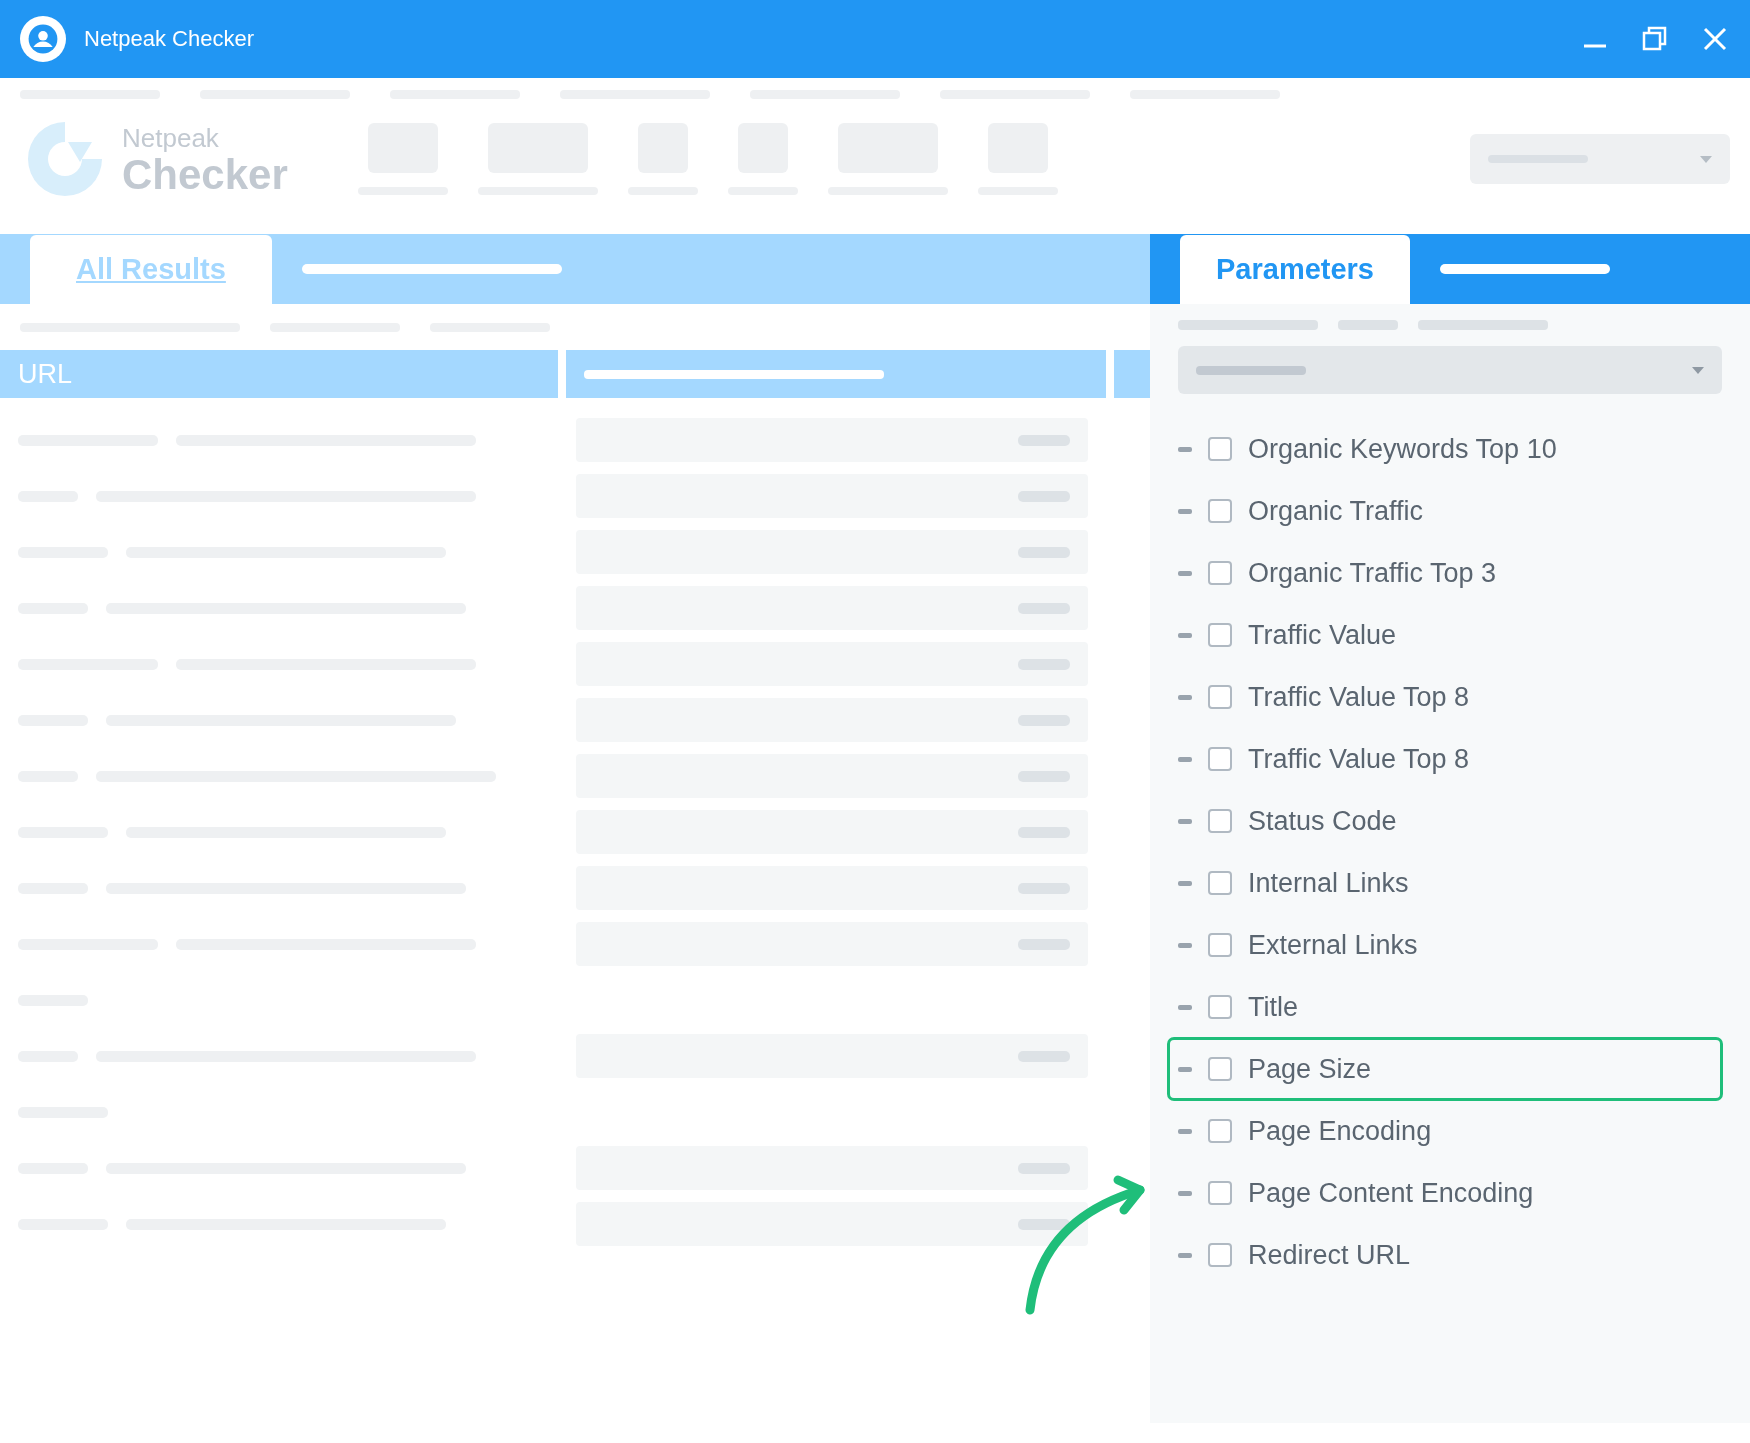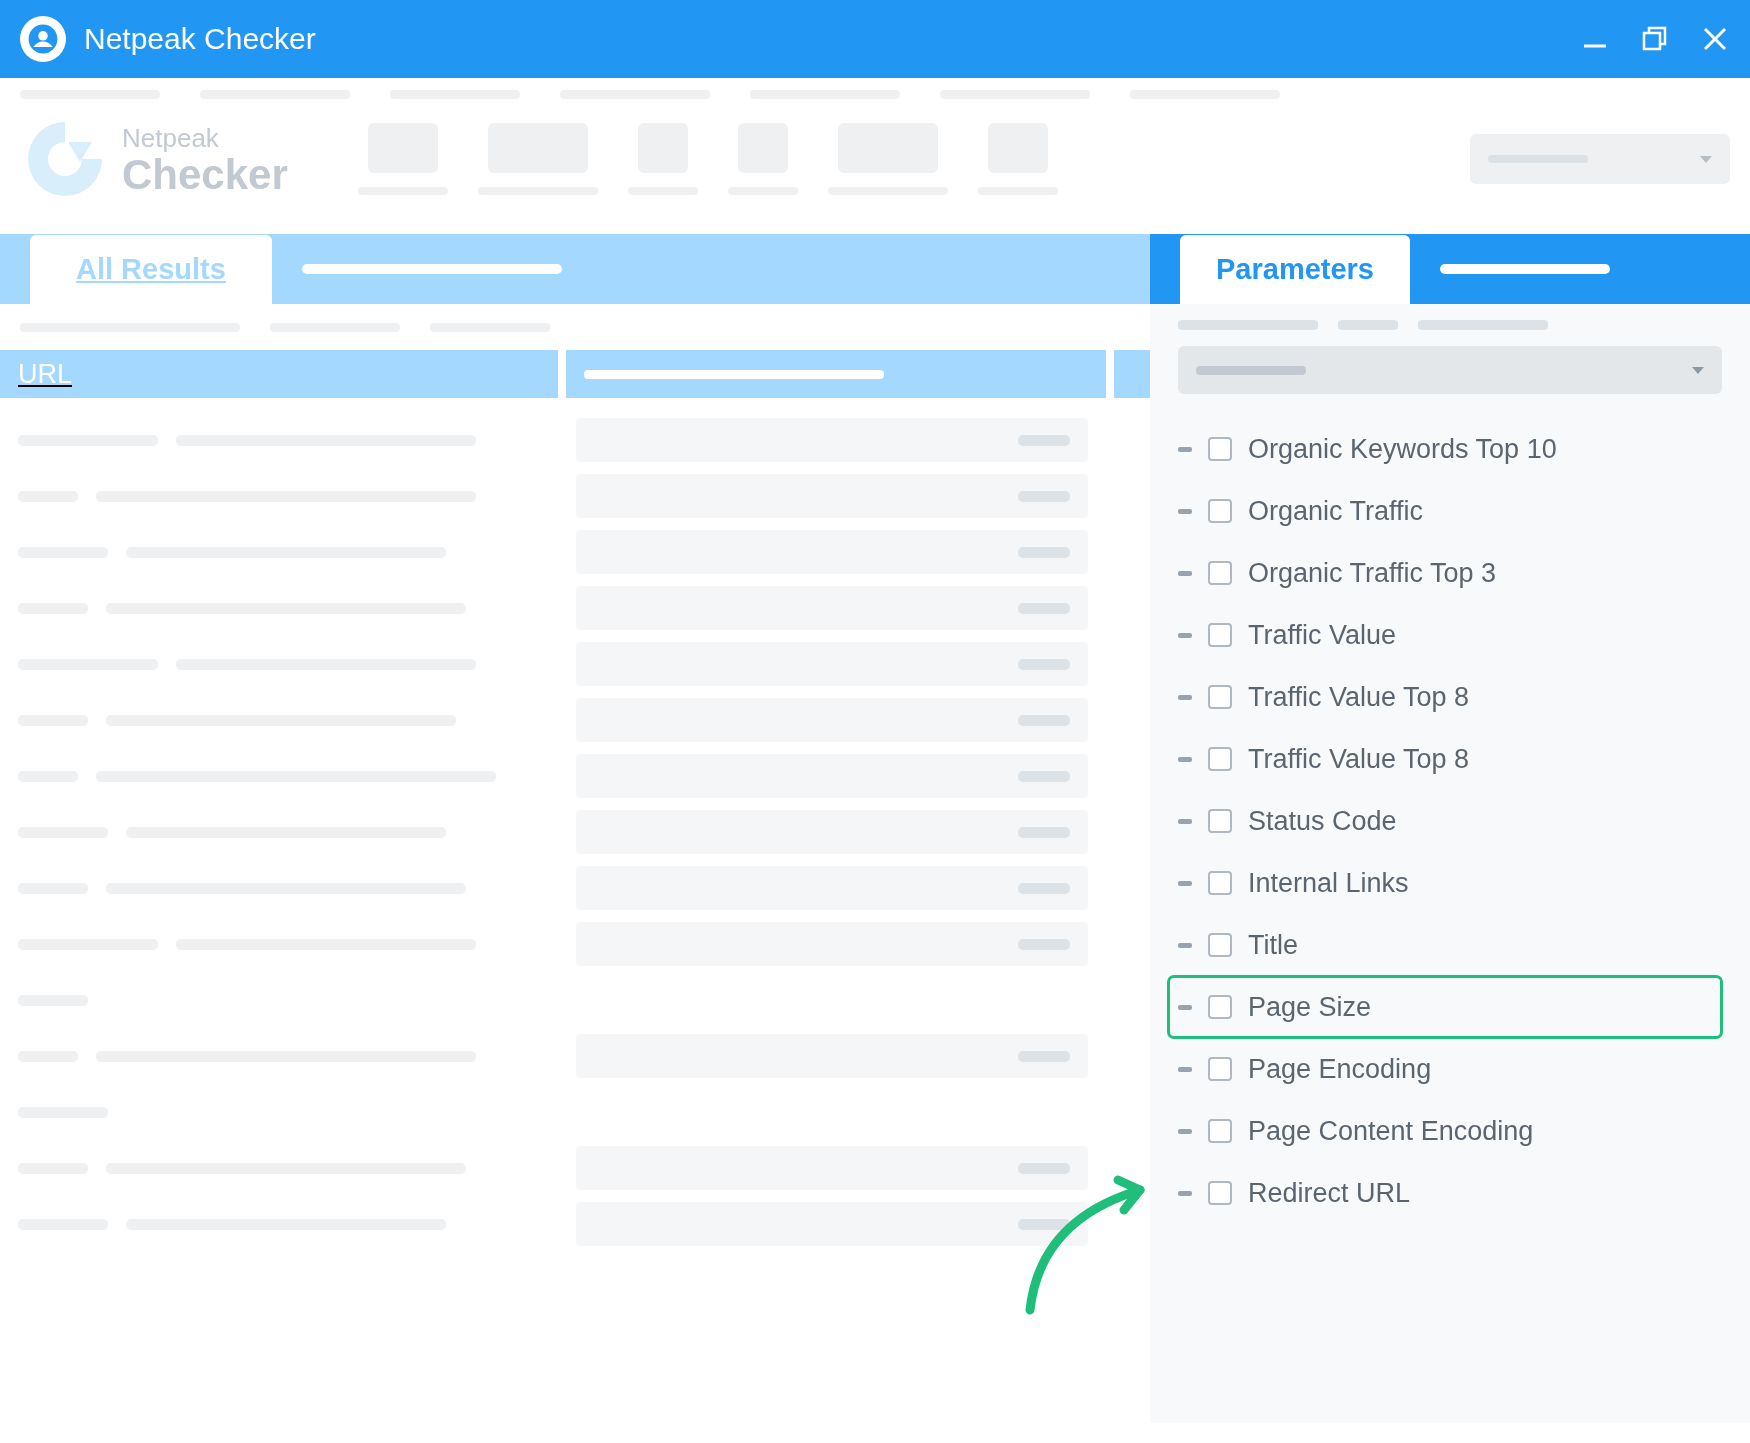--- a/index.html
+++ b/index.html
@@ -2,21 +2,21 @@
 <html><head>
 <meta charset="utf-8">
 <style>
 * { margin: 0; padding: 0; box-sizing: border-box; font-family: -apple-system, BlinkMacSystemFont, "Segoe UI", Arial, sans-serif; }
 body { background: #fff; width: 1750px; height: 1443px; overflow: hidden; transform-origin: top left; }
 
 
 .titlebar { background: #2196F3; height: 78px; display: flex; align-items: center; padding: 0 20px; color: #fff; }
 .titlebar-icon { width: 46px; height: 46px; background: #fff; border-radius: 50%; display: flex; align-items: center; justify-content: center; margin-right: 18px; position: relative; }
 .titlebar-icon svg { width: 32px; height: 32px; }
-.titlebar-title { font-size: 30px; font-weight: 400; }
+.titlebar-title { font-size: 22px; font-weight: 400; }
 .titlebar-controls { margin-left: auto; display: flex; gap: 30px; align-items: center; }
 .win-btn { width: 30px; height: 30px; display: flex; align-items: center; justify-content: center; cursor: pointer; }
 
 
 .menubar { height: 28px; display: flex; align-items: center; padding: 12px 20px 8px; gap: 40px; }
 .menubar .ph { height: 9px; background: #eef0f2; border-radius: 4px; }
 
 
 .toolbar { display: flex; align-items: center; padding: 8px 20px 30px; gap: 30px; }
 .logo-wrap { display: flex; align-items: center; gap: 12px; margin-right: 40px; }
@@ -39,21 +39,21 @@
 
 .tabs-left { background: #a4d8ff; height: 70px; display: flex; align-items: flex-end; padding-left: 30px; gap: 30px; }
 .tab-active-left { background: #fff; padding: 18px 46px; border-radius: 6px 6px 0 0; color: #a4d8ff; font-size: 29px; font-weight: 600; text-decoration: underline; }
 .tab-ph-left { width: 260px; height: 10px; background: #fff; border-radius: 5px; align-self: center; }
 
 
 .meta-row { height: 46px; display: flex; align-items: center; padding: 0 20px; gap: 30px; }
 .meta-row .mph { height: 9px; background: #eef0f2; border-radius: 4px; }
 
 
-.thead { display: flex; height: 48px; text-decoration: underline; }
+.thead { display: flex; height: 48px; }
 .th { background: #a4d8ff; display: flex; align-items: center; padding: 0 18px; }
 .th1 { flex: 0 0 558px; color: #fff; font-size: 27px; font-weight: 500; margin-right: 8px; }
 .th2 { flex: 0 0 540px; margin-right: 8px; }
 .th2 .hline { height: 9px; background: #fff; border-radius: 4px; width: 300px; }
 .th3 { flex: 1; }
 
 
 .rows { padding-top: 14px; }
 .trow { display: flex; height: 56px; align-items: center; }
 .cell1 { flex: 0 0 558px; padding: 0 18px; display: flex; gap: 18px; align-items: center; }
@@ -417,20 +417,25 @@
     <span>Status Code</span>
           </div>
           <div class="param">
     <span class="dash"></span>
     <span class="chk"></span>
     <span>Internal Links</span>
           </div>
           <div class="param">
     <span class="dash"></span>
     <span class="chk"></span>
+    <span>External Links</span>
+          </div>
+          <div class="param">
+    <span class="dash"></span>
+    <span class="chk"></span>
     <span>Title</span>
           </div>
           <div class="param highlight">
     <span class="dash"></span>
     <span class="chk"></span>
     <span>Page Size</span>
           </div>
           <div class="param">
     <span class="dash"></span>
     <span class="chk"></span>

